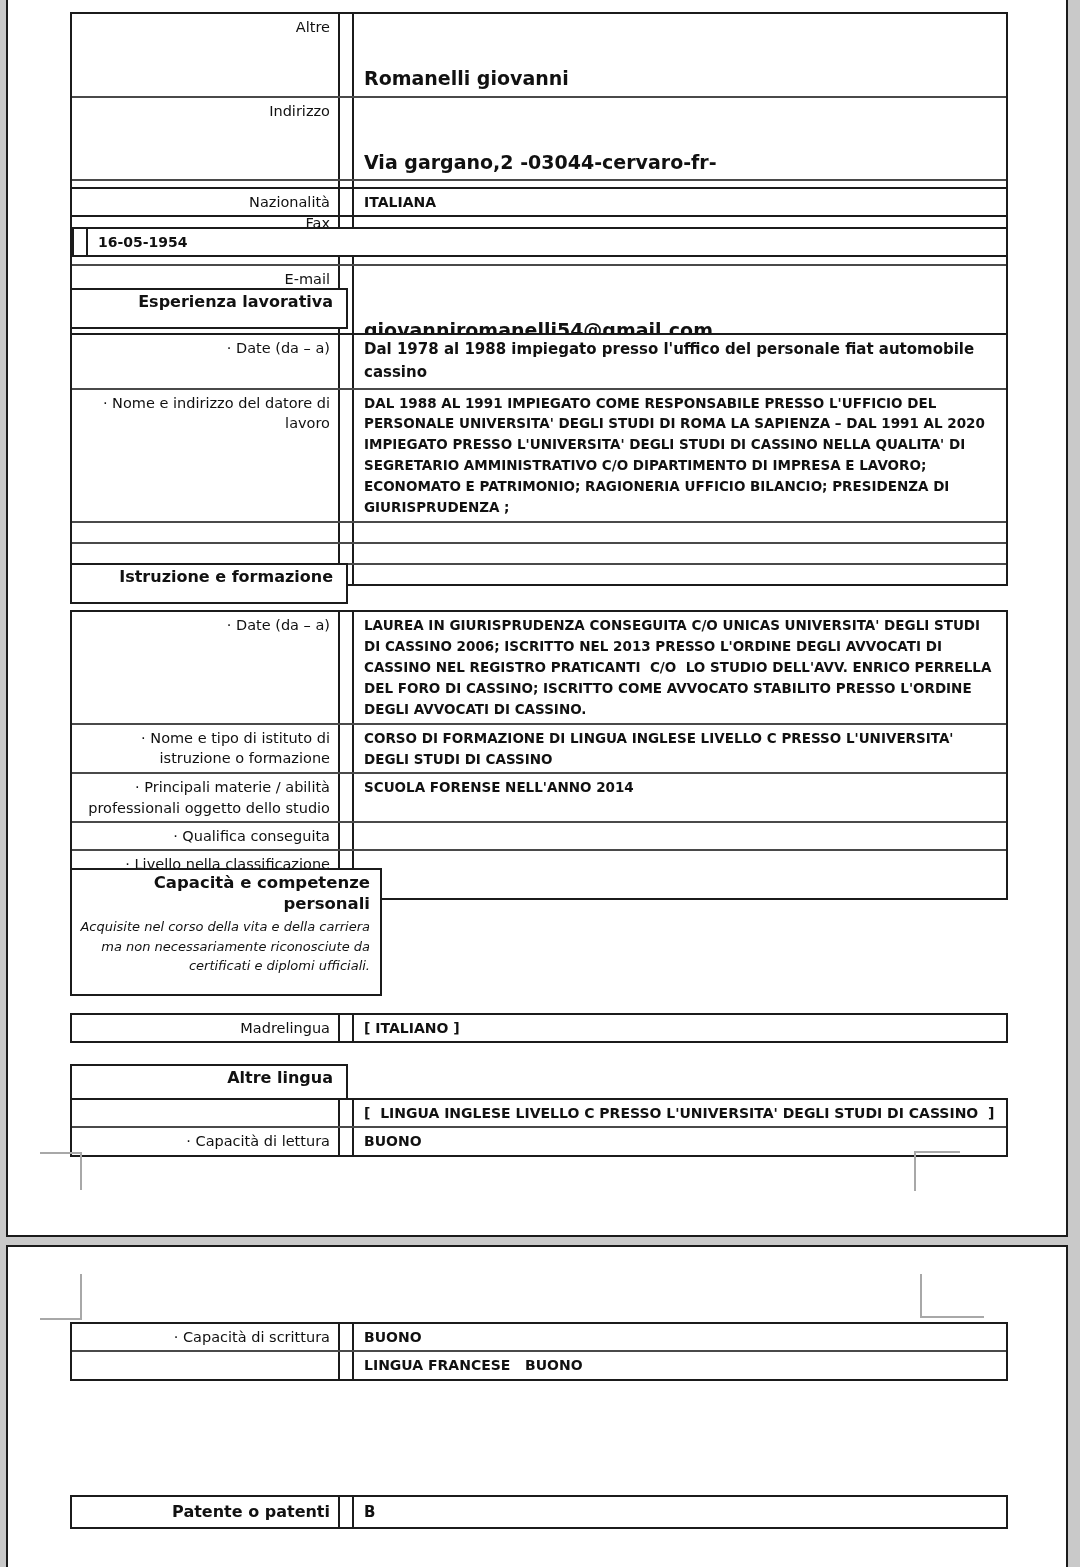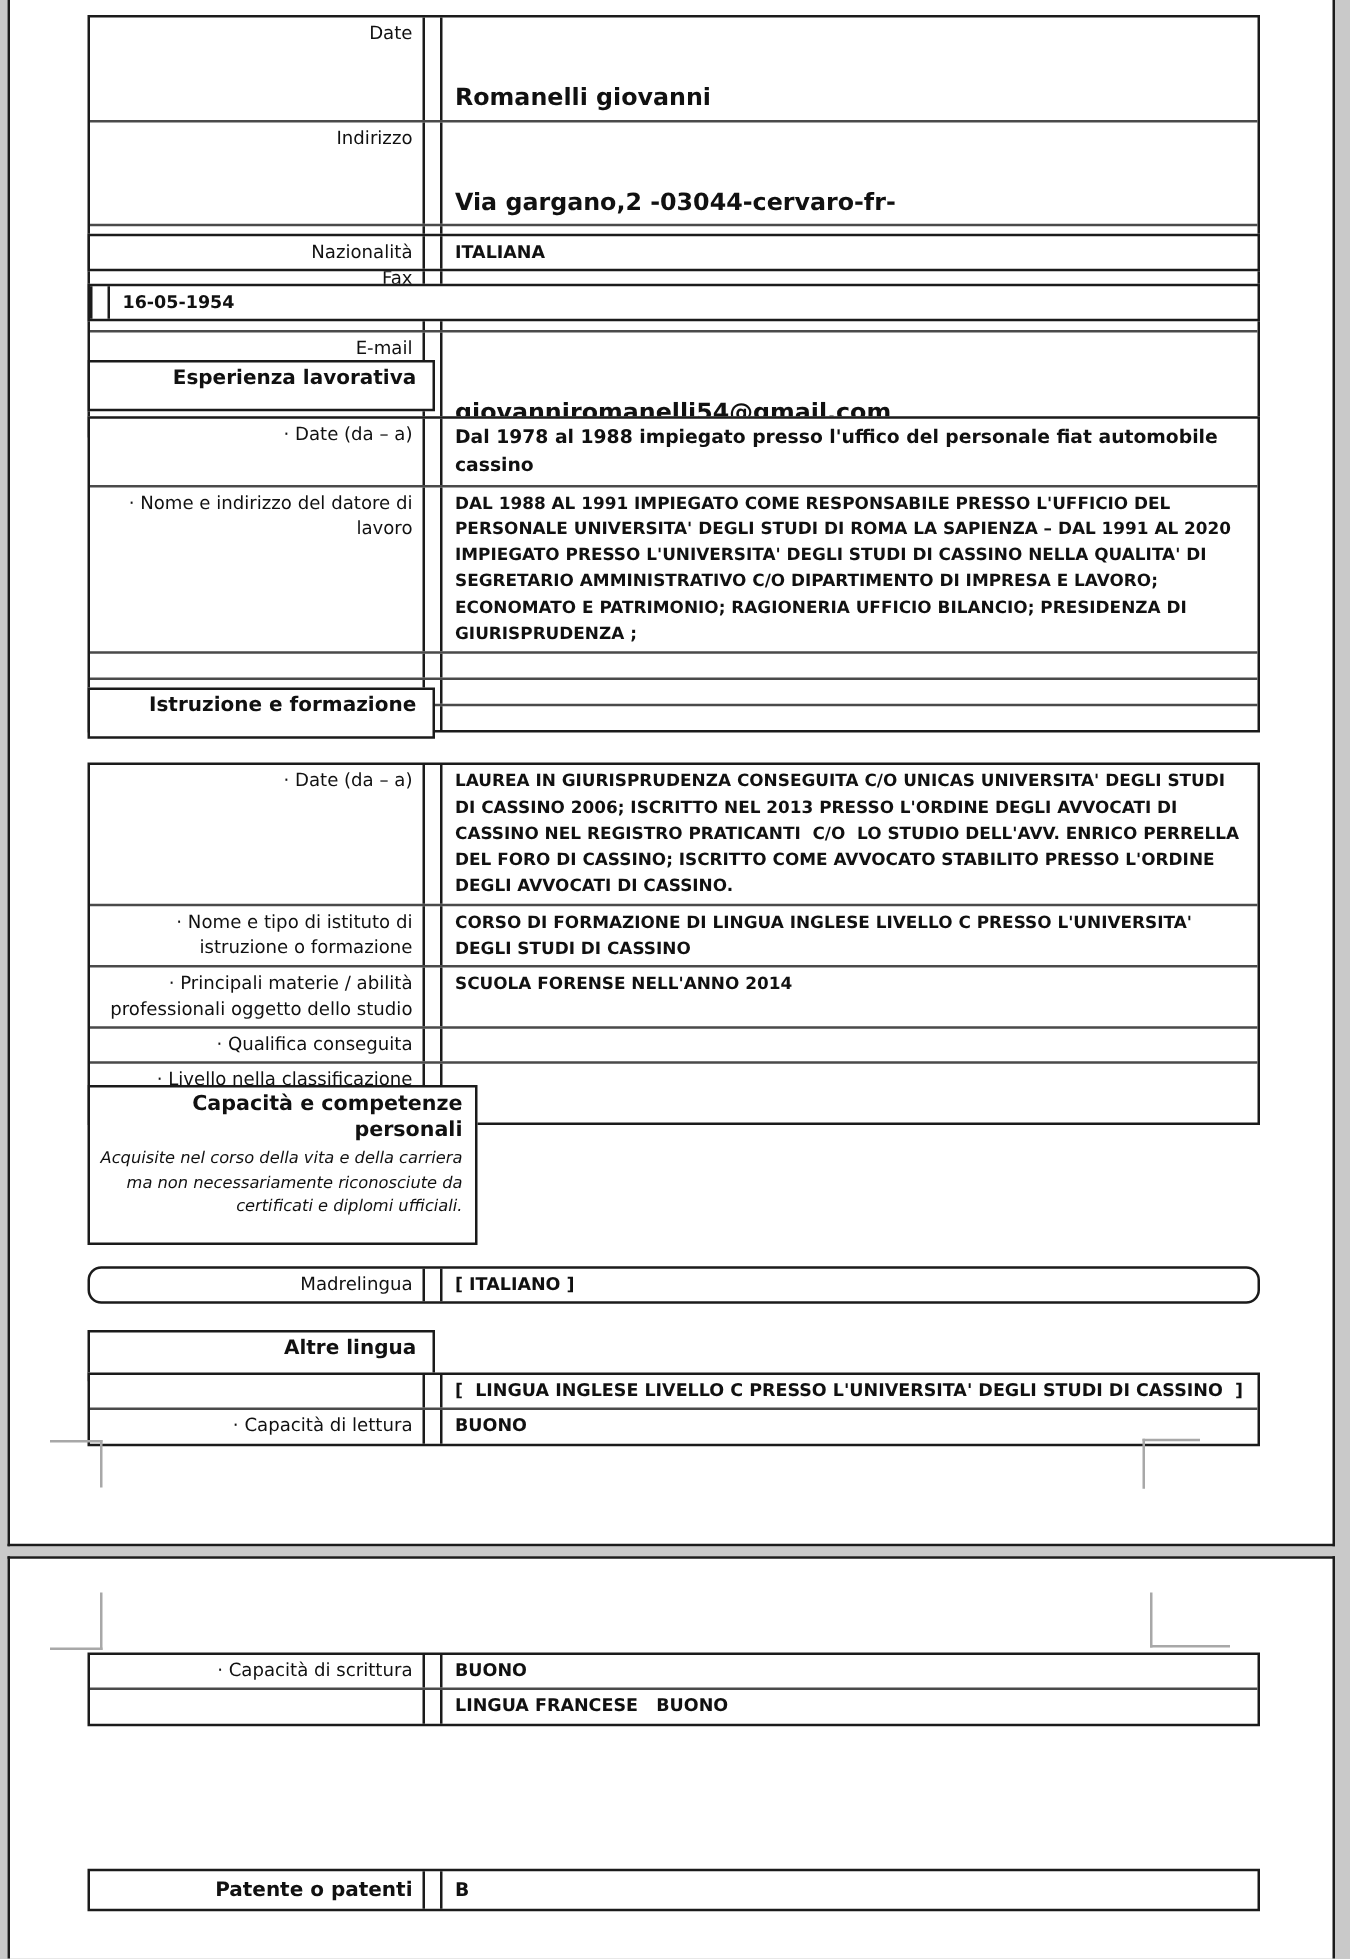--- a/index.html
+++ b/index.html
@@ -46,43 +46,43 @@
   #mk-p1-r { left:906px; top:1155px; width:46px; height:40px; border-top:2px solid #a8a8a8; border-left:2px solid #a8a8a8; }
   #mk-p2-l { left:32px;  top:27px;  width:42px; height:46px; border-bottom:2px solid #a8a8a8; border-right:2px solid #a8a8a8; }
   #mk-p2-r { left:912px; top:27px;  width:64px; height:44px; border-bottom:2px solid #a8a8a8; border-left:2px solid #a8a8a8; }
 
   
   #t-personal { top:16px; }
   #r-naz   { top:191px; }
   #r-nas   { top:231px; }
   #h-esp   { top:292px; }
   #t-esp   { top:337px; }
-  #h-istr  { top:554px; }
+  #h-istr  { top:567px; }
   #t-istr  { top:614px; }
-  #r-madre { top:1017px;border-radius:11px; }
+  #r-madre { top:1017px; }
   #h-altre { top:1068px; width:278px; }
   #t-lingua{ top:1102px; }
 
   
   #t-scrittura { top:75px; }
   #t-patente   { top:248px; }
   #t-patente .lcell { font-size:16px; font-weight:700; padding-top:4px; }
   #t-patente .trow  { min-height:30px; }
   #t-patente .vcell { font-size:15px; padding-top:5px; }
 </style>
 </head>
 <body>
 
 <div class="viewport">
 
   <div class="page" id="page-1">
 
     <div class="tbl big h30" id="t-personal">
       <div class="trow">
-        <div class="lcell">Date</div>
+        <div class="lcell">Altre</div>
         <div class="mcell"></div>
         <div class="vcell">Romanelli giovanni</div>
       </div>
       <div class="trow">
         <div class="lcell">Indirizzo</div>
         <div class="mcell"></div>
         <div class="vcell">Via gargano,2 -03044-cervaro-fr-</div>
       </div>
       <div class="trow">
         <div class="lcell">Telefono</div>

